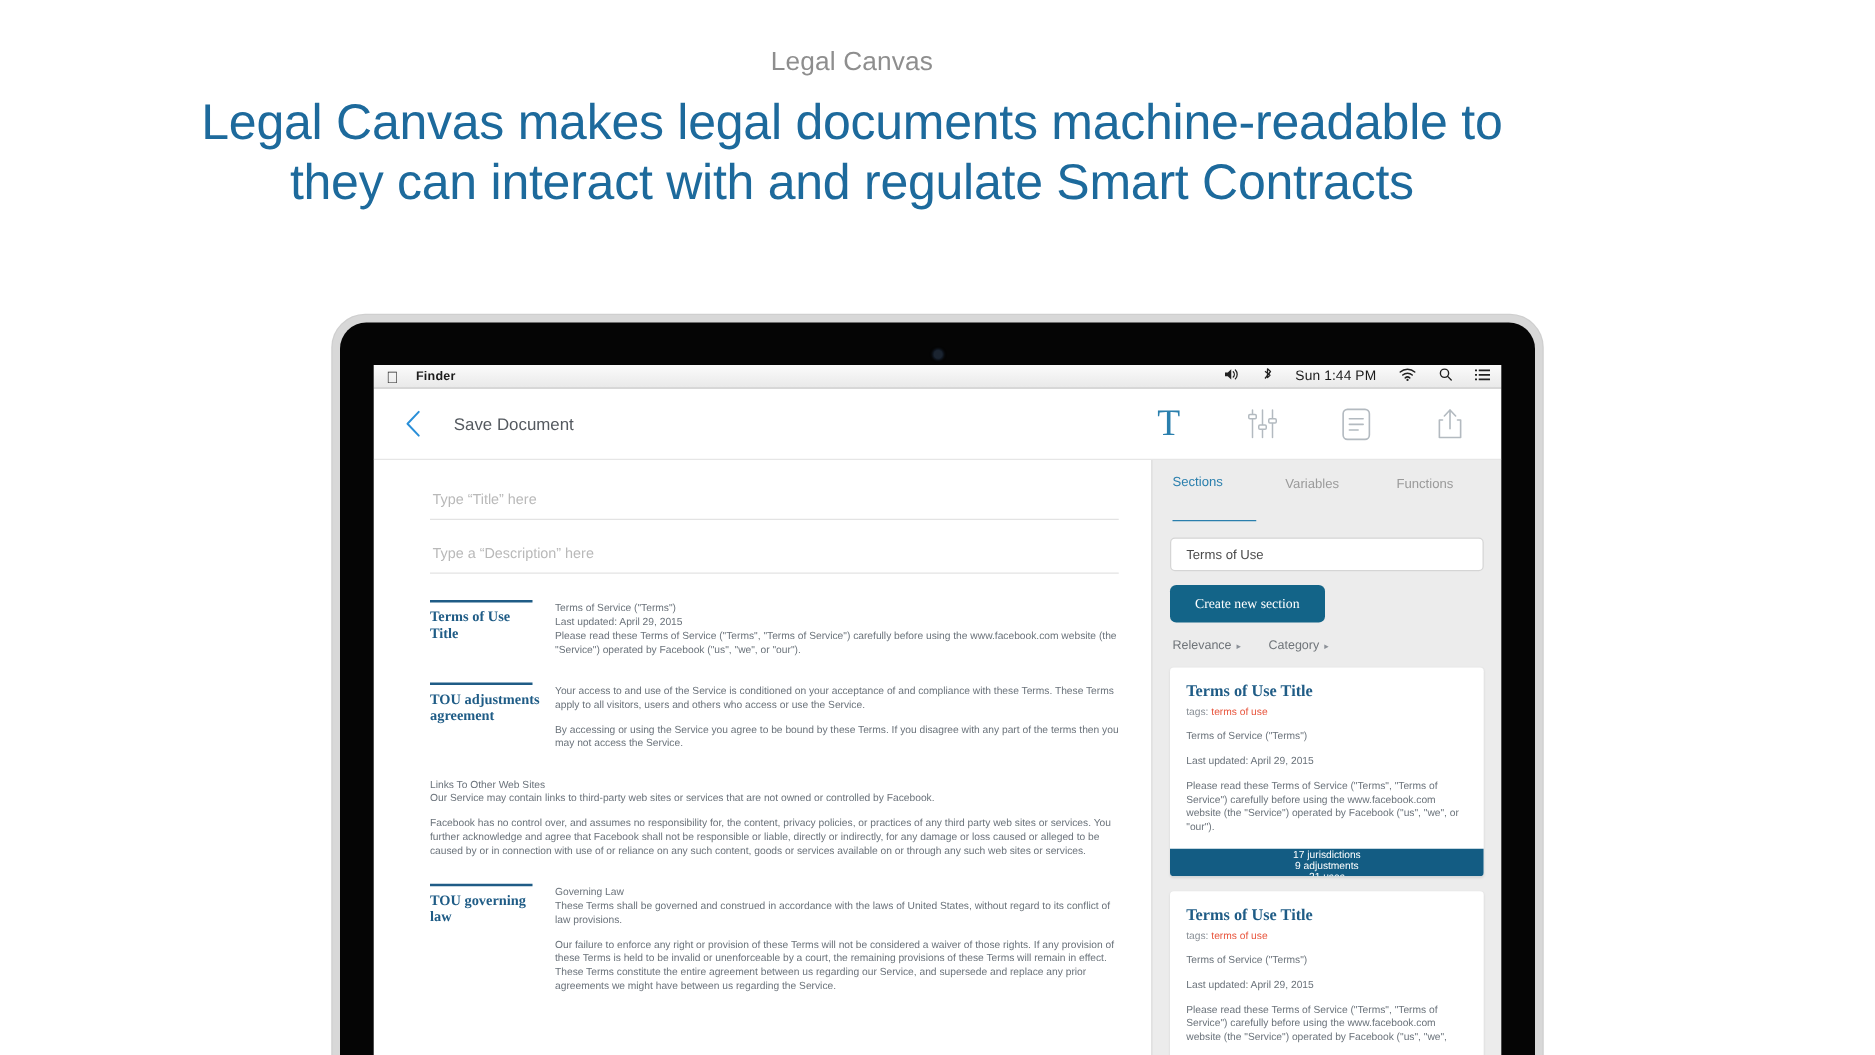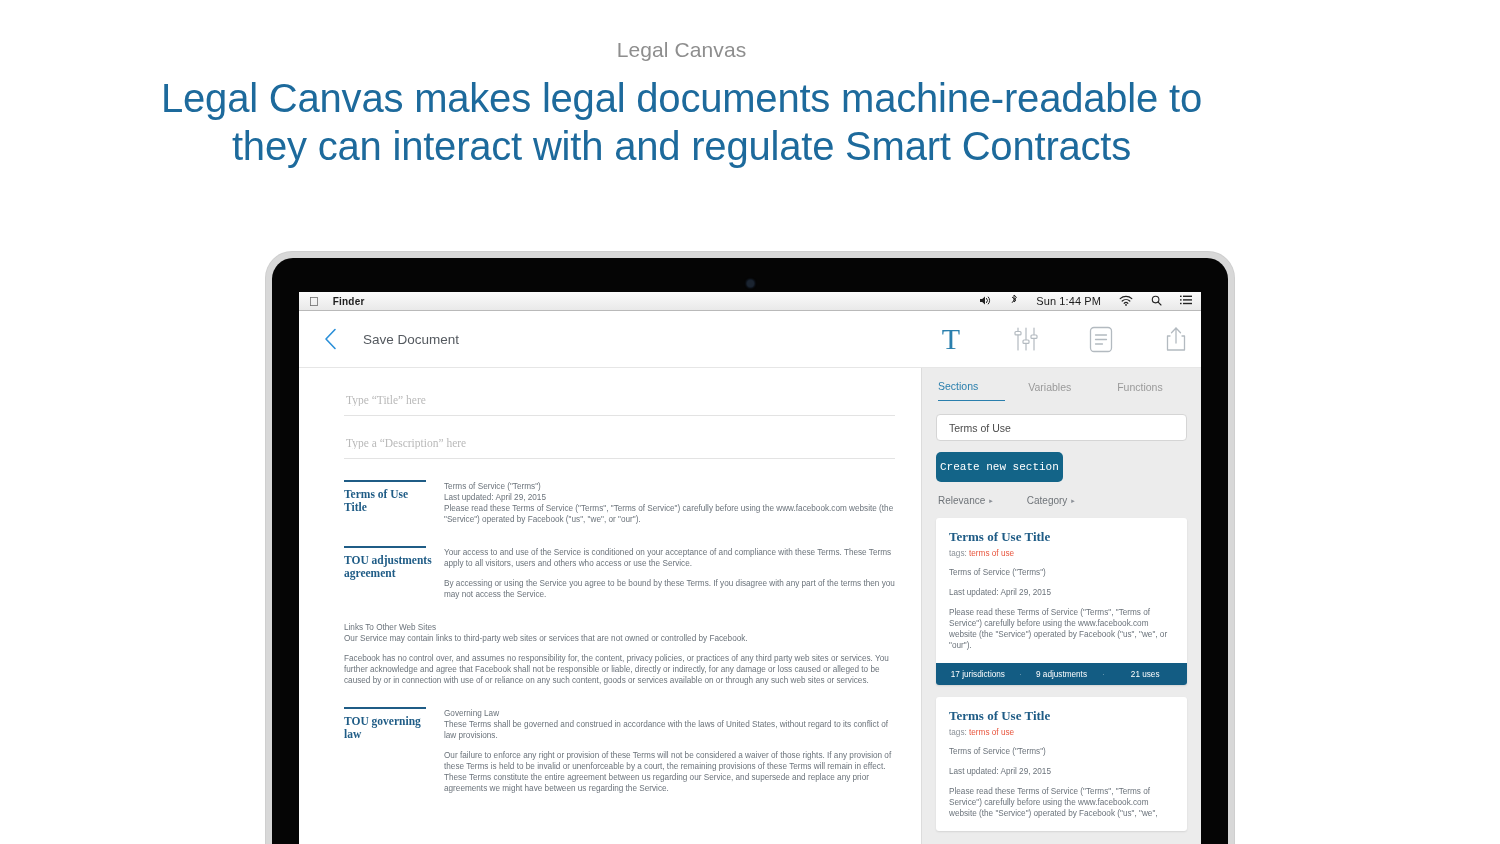--- a/index.html
+++ b/index.html
@@ -96,21 +96,21 @@
   .menubar-right .mb-ico { display: block; line-height: 1; }
   .mb-clock { font-size: 11px; letter-spacing: .1px; }
 
   
   .app-toolbar {
     height: 57px;
     background: #ffffff;
     border-bottom: 1px solid #e6e6e6;
     display: flex;
     align-items: center;
-    padding: 0 10px 0 18px;
+    padding: 0 26px 0 18px;
     text-align: right;
   }
   .back-chevron {
     width: 26px; height: 26px;
     display: flex; align-items: center; justify-content: center;
     color: #2a8fd8;
   }
   .doc-title {
     margin-left: 20px;
     font-size: 13.5px;
@@ -147,21 +147,21 @@
     position: relative;
   }
   .field-row { margin-bottom: 17px; }
   .field-input {
     width: 100%;
     border: none;
     border-bottom: 1px solid #e3e3e3;
     padding: 0 0 9px 2px;
     font-size: 11.5px;
     color: #4a4a4a;
-    font-family: Liberation Serif, serif;
+    font-family: Liberation Sans, sans-serif;
     background: transparent;
     outline: none;
   }
   .field-input::placeholder { color: #b9b9b9; }
 
   .section-row { display: flex; margin-top: 21px; }
   .section-label-col { width: 100px; flex: none; padding-right: 12px; }
   .section-rule {
     width: 82px; height: 2px;
     background: #1f5c86;
@@ -190,21 +190,21 @@
     background: #ececec;
     border-left: 1px solid #dcdcdc;
     padding: 12px 14px 0 14px;
     overflow: hidden;
     position: relative;
   }
   .tabs { display: flex; align-items: flex-end; padding: 0 2px; }
   .tab {
     font-size: 10.5px;
     color: #9a9a9a;
-    padding: 0 0 8px 0;
+    padding: 0 0 24px 0;
     width: 100px;
     text-align: center;
   }
   .tab:first-child { text-align: left; width: 74px; }
   .tab.active {
     color: #2a7fad;
     border-bottom: 1.5px solid #2a7fad;
   }
   .search-box {
     margin-top: 13px;
@@ -223,29 +223,29 @@
     font-family: "Liberation Sans", sans-serif;
     background: transparent;
   }
   .create-btn {
     margin-top: 11px;
     background: #136488;
     color: #fff;
     border: none;
     border-radius: 5px;
     height: 30px;
-    padding: 0 4px;
+    padding: 0 20px;
     font-size: 11px;
-    font-family: Liberation Mono, monospace;
+    font-family: Liberation Serif, serif;
     cursor: pointer;
   }
   .filters {
     margin-top: 13px;
     display: flex;
-    gap: 34px;
+    gap: 22px;
     padding-left: 2px;
   }
   .filter {
     font-size: 10px;
     color: #6f7479;
     display: flex;
     align-items: center;
     gap: 4px;
   }
   .filter .caret {
@@ -280,20 +280,21 @@
     color: #6b737b;
     margin-bottom: 9px;
   }
   .card-line:last-child { margin-bottom: 0; }
   .card-stats {
     display: flex;
     background: #135c83;
     color: #fff;
     height: 22px;
     align-items: center;
+    flex-direction: column;
   }
   .stat {
     flex: 1;
     text-align: center;
     font-size: 8.2px;
     position: relative;
   }
   .stat + .stat::before {
     content: "";
     position: absolute;

